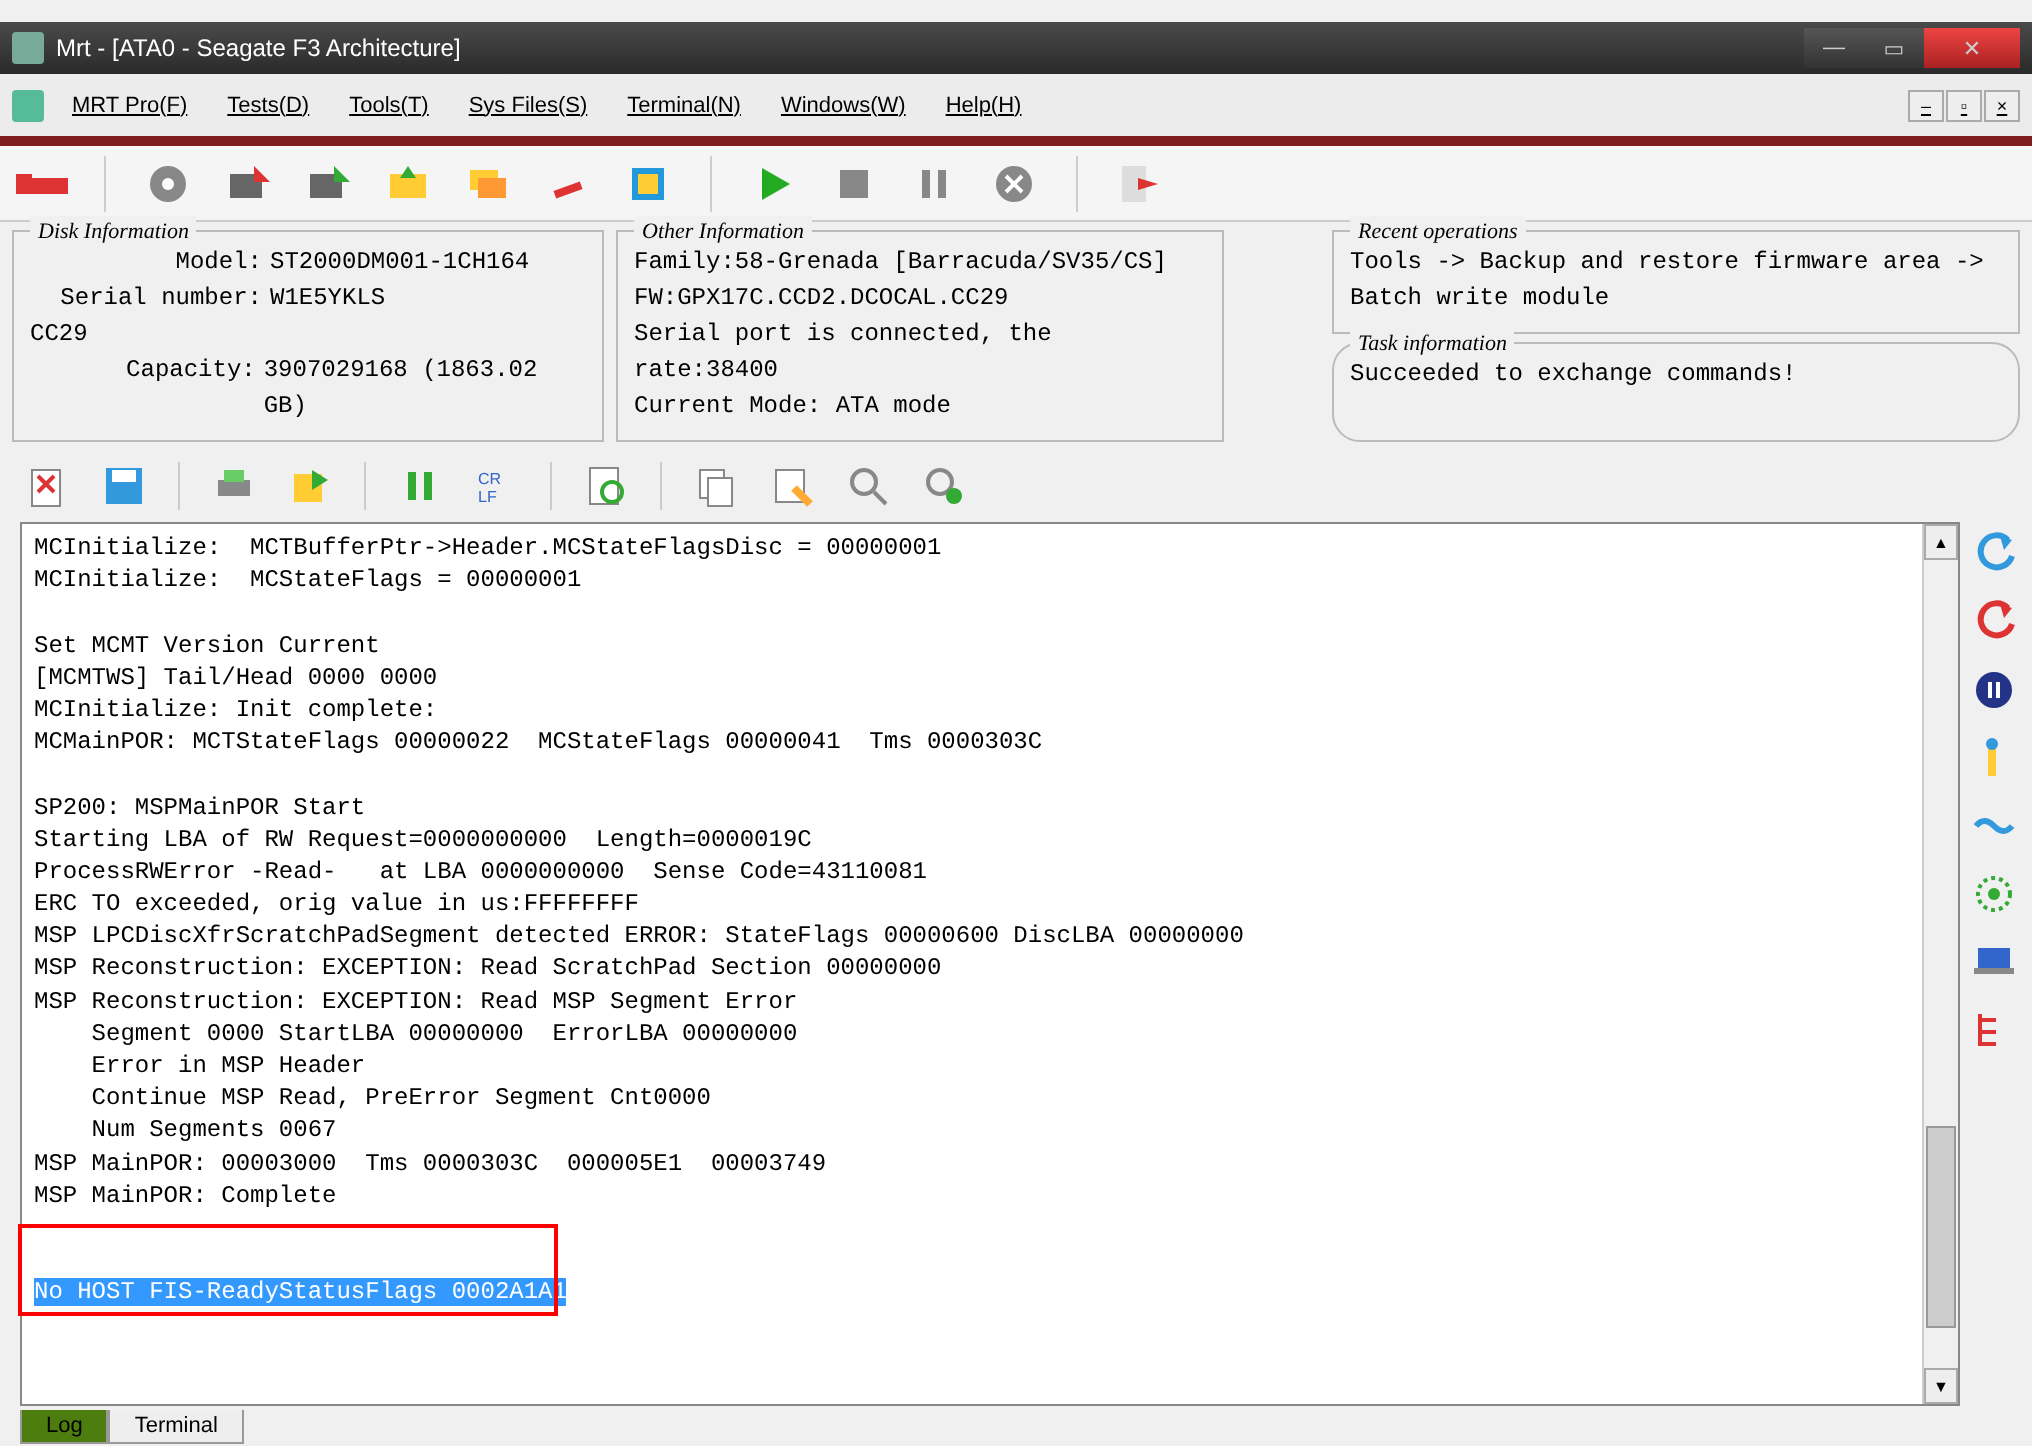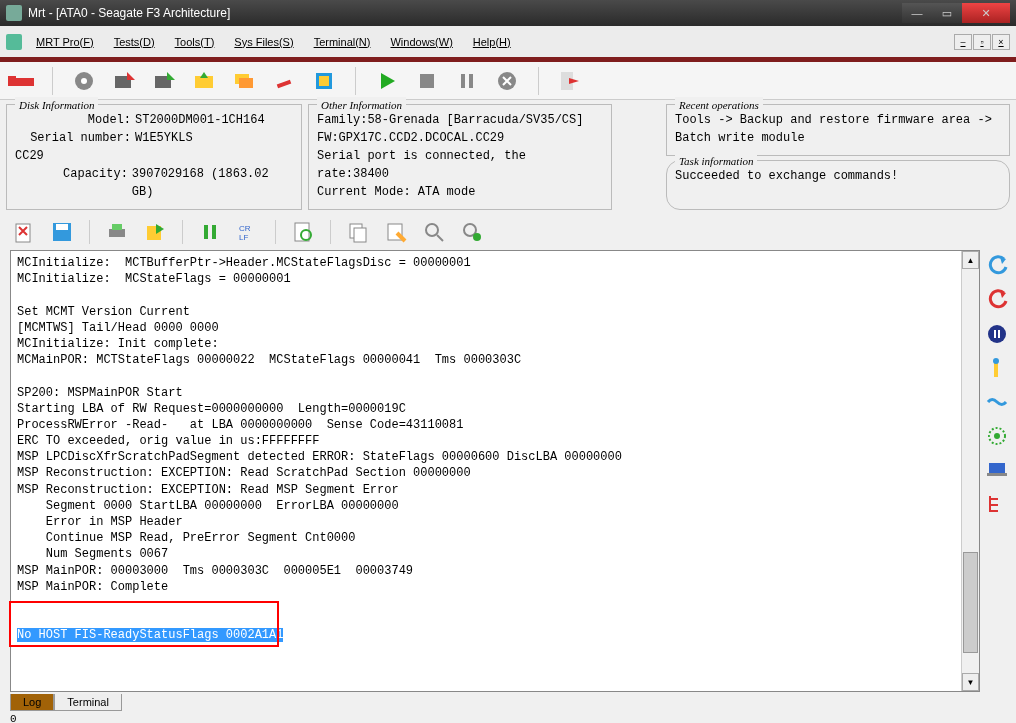--- a/index.html
+++ b/index.html
@@ -1,17 +1,17 @@
 <!DOCTYPE html>
 <html><head>
 <meta charset="utf-8">
 <style>
 * { box-sizing: border-box; margin: 0; padding: 0; }
 body { font-family: Tahoma, Arial, sans-serif; font-size: 11px; background: #f0f0f0; overflow: hidden; width: 1016px; height: 723px; }
-.titlebar { background: linear-gradient(to bottom, #4a4a4a, #2a2a2a); color: #fff; height: 26px; display: flex; align-items: center; padding: 4px 6px; }
+.titlebar { background: linear-gradient(to bottom, #4a4a4a, #2a2a2a); color: #fff; height: 26px; display: flex; align-items: center; padding: 4px 6px; margin-top: 11px; }
 .titlebar-icon { width: 16px; height: 16px; background: #7a9; margin-right: 6px; border-radius: 2px; }
 .titlebar-title { flex: 1; font-size: 12px; }
 .win-controls { display: flex; gap: 0; }
 .win-btn { width: 30px; height: 20px; border: none; background: linear-gradient(#555,#333); color: #ccc; font-size: 11px; display:flex;align-items:center;justify-content:center; }
 .win-btn.close { background: linear-gradient(#e44,#a22); width: 48px; }
 .menubar { background: #ececec; height: 36px; display: flex; align-items: center; padding: 0 6px; border-bottom: 5px solid #7f1d1d; text-decoration: underline; }
 .menu-app-icon { width: 16px; height: 16px; background: #5b9; margin-right: 4px; border-radius: 2px; }
 .menu-item { padding: 3px 10px; cursor: default; }
 .mdi-controls { margin-left: auto; display: flex; gap: 1px; }
 .mdi-btn { width: 18px; height: 16px; border: 1px solid #aaa; background:#eee; font-size:9px;display:flex;align-items:center;justify-content:center; }
@@ -37,21 +37,21 @@
 .highlight-box { border: 2px solid red; position: absolute; }
 .hl-text { background: #3399ff; color: #fff; }
 .scrollbar { width: 18px; background:#f0f0f0; border-left:1px solid #ccc; position:absolute; right:0; top:0; bottom:0; display:flex; flex-direction:column; }
 .sb-btn { height:18px; border:1px solid #aaa; background:#eee;display:flex;align-items:center;justify-content:center;font-size:8px; }
 .sb-track { flex:1; position:relative; }
 .sb-thumb { position:absolute; left:1px; right:1px; background:#ccc; border:1px solid #999; }
 .side-toolbar { width: 30px; display:flex; flex-direction:column; gap:10px; padding: 4px 2px 0 6px; align-items:center; }
 .side-ico { width:24px;height:24px;display:flex;align-items:center;justify-content:center;cursor:pointer; }
 .tabs-row { padding: 2px 10px 0 10px; display:flex; }
 .tab { border:1px solid #999; border-top:none; background:#eee; padding: 2px 12px; font-size:11px; cursor:pointer; }
-.tab.active { background:#a16207; }
+.tab.active { background:#4d7c0f; }
 .zero-row { padding: 2px 10px; font-family:'Courier New',monospace; font-size:11px; }
 svg { display:block; }
 </style>
 </head>
 <body>
 
 <div class="titlebar">
   <div class="titlebar-icon"></div>
   <div class="titlebar-title">Mrt - [ATA0 - Seagate F3 Architecture]</div>
   <div class="win-controls">

